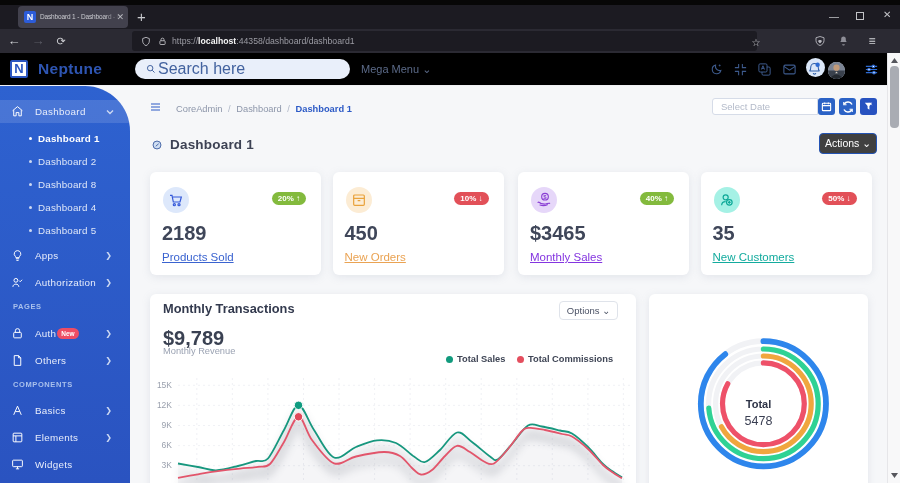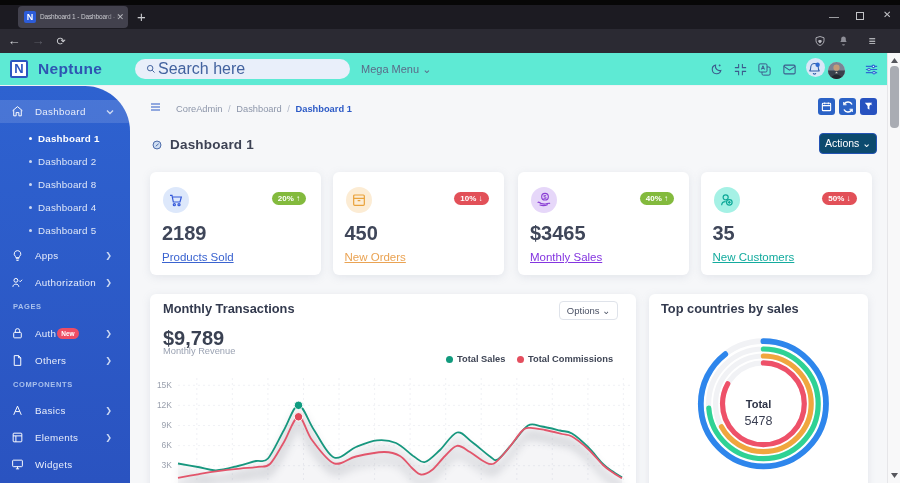--- a/index.html
+++ b/index.html
@@ -13,21 +13,21 @@
 #tab .cls { position:absolute; right:4px; top:4px; color:#b9bac0; font-size:9px; line-height:14px; }
 #newtab { position:absolute; left:137px; top:6px; color:#c7c8cc; font-size:15px; font-weight:300; line-height:22px; }
 .winbtn { position:absolute; top:9px; color:#c2c3c7; font-size:10px; }
 #navbar { position:absolute; left:0; top:29px; width:900px; height:24px; background:#2b2a33; }
 .navico { position:absolute; top:0; height:24px; line-height:24px; text-align:center; color:#d3d4d8; font-size:12px; }
 #urlbar { position:absolute; left:132px; top:2px; width:625px; height:20px; background:#1c1b22; border-radius:3px; color:#9b9ba3; font-size:8.7px; line-height:20px; }
 #urlbar .txt { position:absolute; left:40px; top:0; }
 #urlbar b { color:#f4f4f5; font-weight:bold; }
 
 #app { position:absolute; left:0; top:53px; width:900px; height:430px; background:#f6f7f9; }
-#apphead { position:absolute; left:0; top:0; width:887px; height:33px; background:#5eead4; z-index:3; border-bottom:1px solid #f0f1f4; }
+#apphead { position:absolute; left:0; top:0; width:887px; height:33px; background:#000000; z-index:3; border-bottom:1px solid #f0f1f4; }
 #logoN { position:absolute; left:10px; top:7px; width:18px; height:18px; background:#fff; border:2px solid #2b55c0; border-radius:2px; }
 #logoN:after { content:"N"; position:absolute; left:0; top:0; width:14px; text-align:center; line-height:14px; color:#2b55c0; font-weight:bold; font-size:13px; }
 #logotxt { position:absolute; left:38px; top:7px; font-size:15.5px; font-weight:bold; color:#2e55b2; letter-spacing:.3px; }
 #searchpill { position:absolute; left:135px; top:6px; width:215px; height:20px; background:#e9effa; border-radius:10px; }
 #searchpill .ph { position:absolute; left:23px; top:0; line-height:20px; font-size:16px; color:#42629f; }
 #megamenu { position:absolute; left:361px; top:6px; line-height:20px; font-size:11px; color:#5b6a88; }
 .hicon { position:absolute; top:9px; width:15px; height:15px; }
 #bellbg { position:absolute; left:806px; top:4.5px; width:19px; height:19px; background:#dbe7f8; border-radius:50%; }
 #avatar { position:absolute; left:828px; top:9px; width:17px; height:17px; border-radius:50%; background:#cfd6de; overflow:hidden; }
 
@@ -47,21 +47,21 @@
 .card { position:absolute; background:#fff; border-radius:6px; box-shadow:0 2px 8px rgba(140,152,170,.18); }
 
 #crumbs { position:absolute; left:46px; top:18px; font-size:9.3px; color:#8d96aa; }
 #crumbs .sep { color:#aeb6c6; margin:0 3px; }
 #crumbs .last { color:#2c5ac6; font-weight:bold; }
 #dateinput { position:absolute; left:582px; top:12px; width:106px; height:17px; background:#fff; border:1px solid #d6dce8; border-radius:3px 0 0 3px; font-size:9.5px; color:#b3bac9; line-height:15px; padding-left:8px; }
 .sqbtn { position:absolute; top:12px; width:17px; height:17px; background:#2b62c6; border-radius:3px; }
 
 #pgico { position:absolute; left:22px; top:53.5px; width:10px; height:10px; }
 #pgtitle { position:absolute; left:40px; top:51px; font-size:13.5px; font-weight:bold; color:#3d4254; letter-spacing:.2px; }
-#actions { position:absolute; left:689px; top:47px; width:58px; height:21px; background:#0c4a6e; border:1px solid #2353b4; border-radius:4px; color:#fff; font-size:10.5px; text-align:center; line-height:19px; }
+#actions { position:absolute; left:689px; top:47px; width:58px; height:21px; background:#404040; border:1px solid #2353b4; border-radius:4px; color:#fff; font-size:10.5px; text-align:center; line-height:19px; }
 
 .stat { top:86px; height:103px; width:171px; }
 .stat .iccir { position:absolute; left:13px; top:15px; width:26px; height:26px; border-radius:50%; }
 .stat .badge { position:absolute; right:15px; top:20px; height:13px; border-radius:7px; color:#fff; font-size:8px; font-weight:bold; line-height:13px; padding:0 6px; }
 .stat .num { position:absolute; left:12px; top:50px; font-size:20px; font-weight:bold; color:#3f4659; }
 .stat .lbl { position:absolute; left:12px; top:79px; font-size:11.5px;text-decoration:underline; }
 .bdg-g { background:#83ba3d; }
 .bdg-r { background:#e25058; }
 
 #chartcard { left:20px; top:207.5px; width:486px; height:280px; overflow:hidden; }
@@ -90,20 +90,31 @@
     <div class="cls">✕</div>
   </div>
   <div id="newtab">+</div>
   <div class="winbtn" style="left:829px; top:11px;">—</div>
   <div style="position:absolute; left:856px; top:12px; width:8px; height:8px; border:1.2px solid #c2c3c7;"></div>
   <div class="winbtn" style="left:883px;">✕</div>
   <div id="navbar">
     <div class="navico" style="left:6px; width:16px; font-size:13px;">←</div>
     <div class="navico" style="left:30px; width:16px; color:#5c5c66; font-size:13px;">→</div>
     <div class="navico" style="left:53px; width:16px; font-size:11px;">⟳</div>
+    <div id="urlbar">
+      <svg style="position:absolute; left:9px; top:5px;" width="10" height="11" viewBox="0 0 24 24" fill="none" stroke="#c9c9cf" stroke-width="2">
+          <path d="M12 2l8 3v6c0 5-3.5 9-8 11-4.5-2-8-6-8-11V5z"></path>
+        </svg>
+      <svg style="position:absolute; left:26px; top:5px;" width="9" height="11" viewBox="0 0 24 24" fill="none" stroke="#c9c9cf" stroke-width="2.2">
+          <rect x="5" y="10" width="14" height="10" rx="2"></rect>
+          <path d="M8 10V7a4 4 0 0 1 8 0v3"></path>
+        </svg>
+      <span class="txt">https://<b>localhost</b>:44358/dashboard/dashboard1</span>
+      <span class="navico" style="left:618px; width:12px; font-size:10px;">☆</span>
+    </div>
     <svg style="position:absolute; left:814px; top:6px;" width="12" height="12" viewBox="0 0 24 24" fill="none" stroke="#b9b9c0" stroke-width="1.8">
         <path d="M12 3l8 2.5v5.5c0 5-3.5 8.5-8 10-4.5-1.5-8-5-8-10V5.5z"></path>
         <path d="M8.5 11.5c1-2 2.5-2 3.5-.8 1-1.2 2.5-1.2 3.5.8 .8 1.8-1.5 3.5-3.5 5-2-1.5-4.3-3.2-3.5-5z" fill="#b9b9c0" stroke="none"></path>
       </svg>
     <svg style="position:absolute; left:838px; top:6px;" width="11" height="12" viewBox="0 0 24 24" fill="#8e8e97">
         <path d="M12 2c3 0 5 2 5 5v3c0 2 1 3 2 4H5c1-1 2-2 2-4V7c0-3 2-5 5-5zM9 19h6c0 2-1.5 3-3 3s-3-1-3-3z"></path>
       </svg>
     <div class="navico" style="left:864px; width:16px;">≡</div>
   </div>
 </div>
@@ -244,20 +255,21 @@
         </svg>
       <span class="tx">Widgets</span>
     </div>
   </div>
 
   <div id="main">
     <svg style="position:absolute; left:21px; top:17px;" width="9" height="8" viewBox="0 0 9 8">
         <path d="M0 1h9M0 4h9M0 7h9" stroke="#2c5ac6" stroke-width="1.1"></path>
       </svg>
     <div id="crumbs">CoreAdmin <span class="sep">/</span> Dashboard <span class="sep">/</span> <span class="last">Dashboard 1</span></div>
+    <div id="dateinput">Select Date</div>
     <div class="sqbtn" style="left:688px;">
       <svg style="margin:3px;" width="11" height="11" viewBox="0 0 24 24" fill="none" stroke="#fff" stroke-width="2.4">
           <rect x="3" y="5" width="18" height="16" rx="1.5"></rect>
           <path d="M3 10h18M8 3v4M16 3v4"></path>
         </svg>
     </div>
     <div class="sqbtn" style="left:709px;">
       <svg style="margin:2.5px;" width="12" height="12" viewBox="0 0 24 24" fill="none" stroke="#fff" stroke-width="3">
           <path d="M20 7a9 9 0 0 0-15.5-1M4 17a9 9 0 0 0 15.5 1"></path>
           <path d="M3.5 2v5.5H9M20.5 22v-5.5H15" stroke-width="2.2"></path>
@@ -362,21 +374,20 @@
         <path d="M178.0 463.5 C181.3 464.1 191.7 465.9 198.0 467.0 C204.3 468.1 209.3 470.5 216.0 470.3 C222.7 470.1 231.3 467.6 238.0 466.0 C244.7 464.4 251.0 462.2 256.0 461.0 C261.0 459.8 263.3 463.7 268.0 458.5 C272.7 453.3 278.9 438.9 284.0 430.0 C289.1 421.1 293.5 405.3 298.5 405.3 C303.5 405.3 308.1 421.3 314.0 430.0 C319.9 438.7 327.0 454.7 334.0 457.5 C341.0 460.3 348.8 449.9 356.0 447.0 C363.2 444.1 370.3 441.0 377.0 440.3 C383.7 439.6 389.8 440.3 396.0 443.0 C402.2 445.7 409.2 453.3 414.0 456.5 C418.8 459.7 420.7 463.1 425.0 462.0 C429.3 460.9 434.7 454.9 440.0 450.0 C445.3 445.1 451.7 433.8 457.0 432.5 C462.3 431.2 466.5 438.0 472.0 442.0 C477.5 446.0 485.7 453.6 490.0 456.5 C494.3 459.4 494.3 461.4 498.0 459.3 C501.7 457.2 507.0 449.6 512.0 444.0 C517.0 438.4 523.0 428.4 528.0 425.5 C533.0 422.6 536.7 425.7 542.0 426.5 C547.3 427.3 555.0 429.3 560.0 430.5 C565.0 431.7 567.3 430.8 572.0 433.5 C576.7 436.2 582.8 441.9 588.0 447.0 C593.2 452.1 599.0 460.0 603.0 464.0 C607.0 468.0 608.8 468.8 612.0 471.0 C615.2 473.2 620.3 476.2 622.0 477.3 L622 486 L178 486 Z" fill="rgba(130,140,155,0.045)"></path>
         <path d="M178.0 477.8 C181.3 477.2 191.7 475.4 198.0 474.3 C204.3 473.2 209.0 472.2 216.0 471.3 C223.0 470.4 233.0 469.3 240.0 468.6 C247.0 467.9 253.0 467.7 258.0 466.9 C263.0 466.1 265.7 468.1 270.0 464.0 C274.3 459.9 279.2 449.9 284.0 442.0 C288.8 434.1 293.8 417.1 298.5 416.8 C303.2 416.5 306.1 432.2 312.0 440.0 C317.9 447.8 326.7 460.6 334.0 463.3 C341.3 466.1 347.7 458.4 356.0 456.5 C364.3 454.6 376.7 452.1 384.0 452.0 C391.3 451.9 395.3 453.3 400.0 456.0 C404.7 458.7 408.5 464.9 412.0 468.0 C415.5 471.1 417.7 474.2 421.0 474.5 C424.3 474.8 428.0 473.1 432.0 470.0 C436.0 466.9 440.8 460.0 445.0 456.0 C449.2 452.0 452.8 446.5 457.0 445.8 C461.2 445.1 465.5 449.4 470.0 452.0 C474.5 454.6 480.0 459.6 484.0 461.5 C488.0 463.4 490.0 465.6 494.0 463.5 C498.0 461.4 503.3 454.4 508.0 449.0 C512.7 443.6 518.3 434.5 522.0 431.0 C525.7 427.5 526.2 428.0 530.0 427.8 C533.8 427.6 539.7 429.0 545.0 430.0 C550.3 431.0 557.5 432.9 562.0 434.0 C566.5 435.1 567.7 434.0 572.0 436.5 C576.3 439.0 582.8 444.2 588.0 449.0 C593.2 453.8 599.0 461.2 603.0 465.0 C607.0 468.8 608.8 469.8 612.0 472.0 C615.2 474.2 620.3 477.2 622.0 478.3 L622 486 L178 486 Z" fill="rgba(130,140,155,0.045)"></path>
         <path d="M178.0 463.5 C181.3 464.1 191.7 465.9 198.0 467.0 C204.3 468.1 209.3 470.5 216.0 470.3 C222.7 470.1 231.3 467.6 238.0 466.0 C244.7 464.4 251.0 462.2 256.0 461.0 C261.0 459.8 263.3 463.7 268.0 458.5 C272.7 453.3 278.9 438.9 284.0 430.0 C289.1 421.1 293.5 405.3 298.5 405.3 C303.5 405.3 308.1 421.3 314.0 430.0 C319.9 438.7 327.0 454.7 334.0 457.5 C341.0 460.3 348.8 449.9 356.0 447.0 C363.2 444.1 370.3 441.0 377.0 440.3 C383.7 439.6 389.8 440.3 396.0 443.0 C402.2 445.7 409.2 453.3 414.0 456.5 C418.8 459.7 420.7 463.1 425.0 462.0 C429.3 460.9 434.7 454.9 440.0 450.0 C445.3 445.1 451.7 433.8 457.0 432.5 C462.3 431.2 466.5 438.0 472.0 442.0 C477.5 446.0 485.7 453.6 490.0 456.5 C494.3 459.4 494.3 461.4 498.0 459.3 C501.7 457.2 507.0 449.6 512.0 444.0 C517.0 438.4 523.0 428.4 528.0 425.5 C533.0 422.6 536.7 425.7 542.0 426.5 C547.3 427.3 555.0 429.3 560.0 430.5 C565.0 431.7 567.3 430.8 572.0 433.5 C576.7 436.2 582.8 441.9 588.0 447.0 C593.2 452.1 599.0 460.0 603.0 464.0 C607.0 468.0 608.8 468.8 612.0 471.0 C615.2 473.2 620.3 476.2 622.0 477.3" fill="none" stroke="#17977e" stroke-width="1.8"></path>
         <path d="M178.0 477.8 C181.3 477.2 191.7 475.4 198.0 474.3 C204.3 473.2 209.0 472.2 216.0 471.3 C223.0 470.4 233.0 469.3 240.0 468.6 C247.0 467.9 253.0 467.7 258.0 466.9 C263.0 466.1 265.7 468.1 270.0 464.0 C274.3 459.9 279.2 449.9 284.0 442.0 C288.8 434.1 293.8 417.1 298.5 416.8 C303.2 416.5 306.1 432.2 312.0 440.0 C317.9 447.8 326.7 460.6 334.0 463.3 C341.3 466.1 347.7 458.4 356.0 456.5 C364.3 454.6 376.7 452.1 384.0 452.0 C391.3 451.9 395.3 453.3 400.0 456.0 C404.7 458.7 408.5 464.9 412.0 468.0 C415.5 471.1 417.7 474.2 421.0 474.5 C424.3 474.8 428.0 473.1 432.0 470.0 C436.0 466.9 440.8 460.0 445.0 456.0 C449.2 452.0 452.8 446.5 457.0 445.8 C461.2 445.1 465.5 449.4 470.0 452.0 C474.5 454.6 480.0 459.6 484.0 461.5 C488.0 463.4 490.0 465.6 494.0 463.5 C498.0 461.4 503.3 454.4 508.0 449.0 C512.7 443.6 518.3 434.5 522.0 431.0 C525.7 427.5 526.2 428.0 530.0 427.8 C533.8 427.6 539.7 429.0 545.0 430.0 C550.3 431.0 557.5 432.9 562.0 434.0 C566.5 435.1 567.7 434.0 572.0 436.5 C576.3 439.0 582.8 444.2 588.0 449.0 C593.2 453.8 599.0 461.2 603.0 465.0 C607.0 468.8 608.8 469.8 612.0 472.0 C615.2 474.2 620.3 477.2 622.0 478.3" fill="none" stroke="#e2556b" stroke-width="1.8"></path>
         <circle cx="298.5" cy="405.3" r="4.2" fill="#0f9c80" stroke="#fff" stroke-width="1"></circle>
         <circle cx="298.5" cy="416.8" r="4.2" fill="#e0485a" stroke="#fff" stroke-width="1"></circle>
       </svg>
     </div>
 
     <div class="card" id="donutcard">
-      <div id="dtitle">Top countries by sales</div>
       <svg style="position:absolute; left:0; top:0;" width="219" height="280" viewBox="0 0 219 280">
         <g fill="none" transform="rotate(-90 114.4 109.8)">
           <circle cx="114.4" cy="109.8" r="62.6" stroke="#f1f2f5" stroke-width="5.8"></circle>
           <circle cx="114.4" cy="109.8" r="54.8" stroke="#f1f2f5" stroke-width="5.2"></circle>
           <circle cx="114.4" cy="109.8" r="47.8" stroke="#f1f2f5" stroke-width="5.2"></circle>
           <circle cx="114.4" cy="109.8" r="40.9" stroke="#f1f2f5" stroke-width="5.2"></circle>
           <circle cx="114.4" cy="109.8" r="62.6" stroke="#2e86ec" stroke-width="5.8" stroke-linecap="round" stroke-dasharray="351.7 393.3"></circle>
           <circle cx="114.4" cy="109.8" r="54.8" stroke="#2fd294" stroke-width="5.2" stroke-linecap="round" stroke-dasharray="253.4 344.3"></circle>
           <circle cx="114.4" cy="109.8" r="47.8" stroke="#f0a63e" stroke-width="5.2" stroke-linecap="round" stroke-dasharray="201 300.3"></circle>
           <circle cx="114.4" cy="109.8" r="40.9" stroke="#ee5169" stroke-width="5.2" stroke-linecap="round" stroke-dasharray="213.4 257"></circle>

